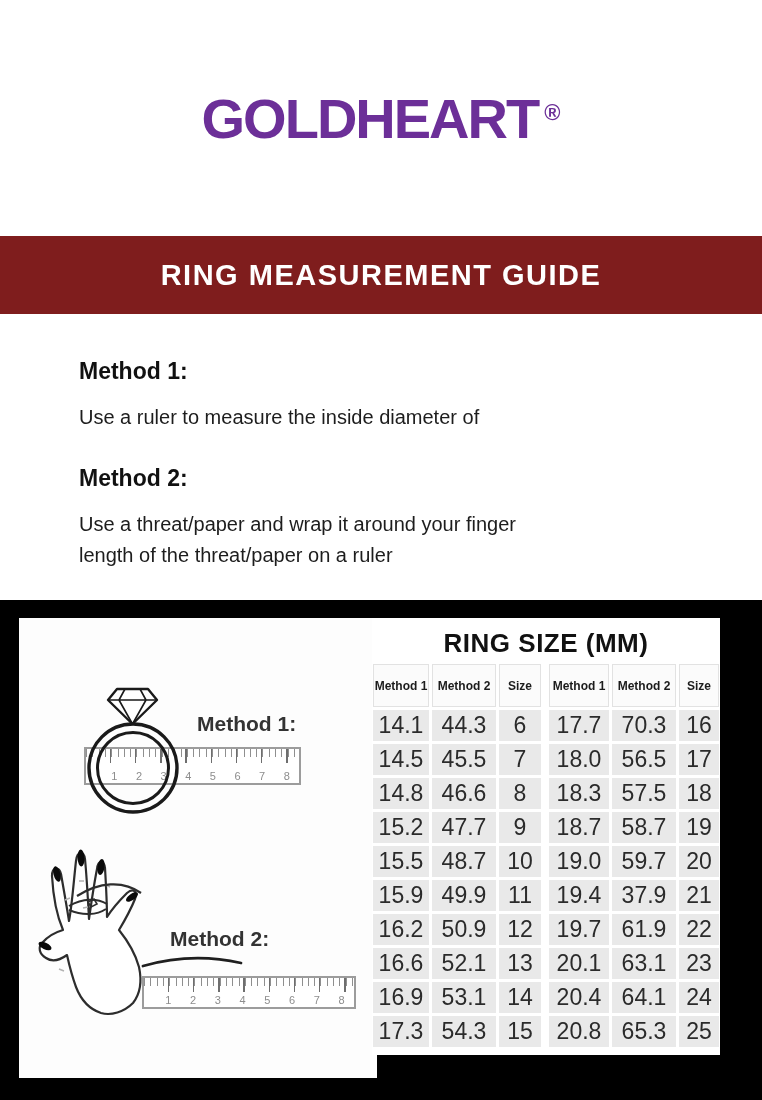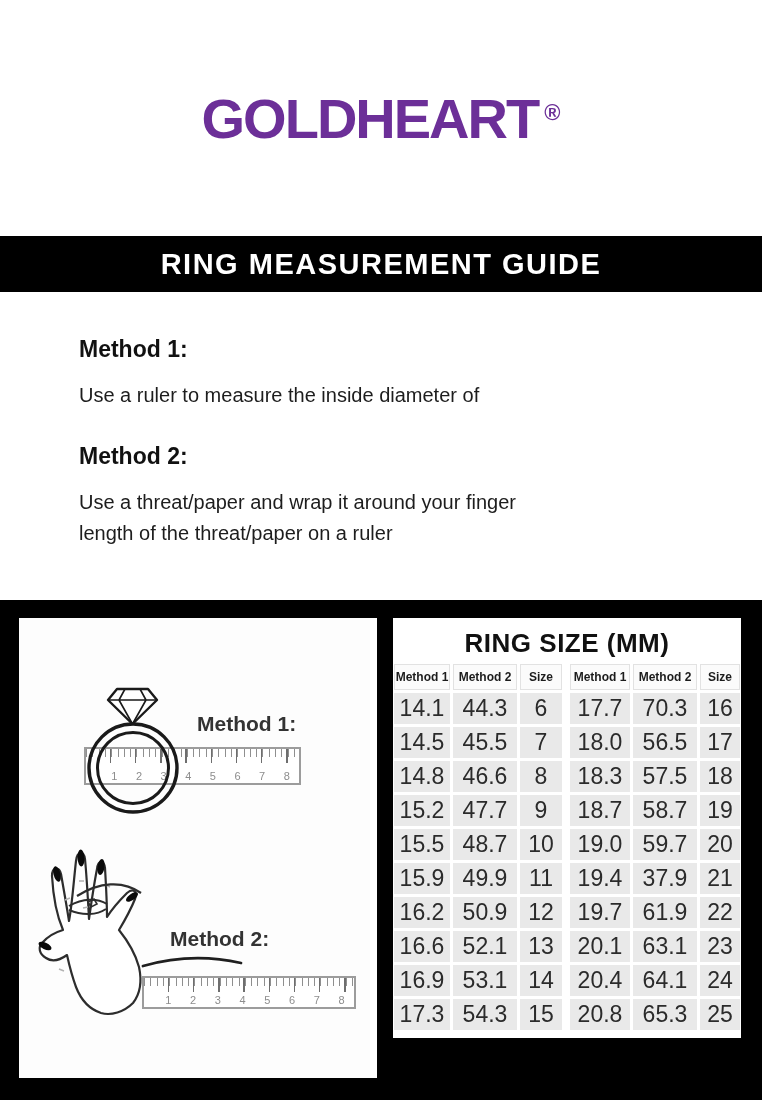--- a/index.html
+++ b/index.html
@@ -5,32 +5,32 @@
   * { margin:0; padding:0; box-sizing:border-box; }
   body { background:#fff; font-family:"Liberation Sans", sans-serif; }
   .page { position:relative; width:762px; height:1100px; background:#fff; overflow:hidden; }
 
   
   .logo-area { height:236px; display:flex; align-items:center; justify-content:center; }
   .logo-text { font-size:56px; font-weight:bold; letter-spacing:-2px; color:#6C2F98; }
   .logo-reg { font-size:22px; font-weight:bold; color:#6C2F98; vertical-align:18px; margin-left:6px; letter-spacing:0; }
 
   
-  .banner { height:56px; background:#000000; color:#fff; display:flex; align-items:center; justify-content:center;
+  .banner { height:78px; background:#7f1d1d; color:#fff; display:flex; align-items:center; justify-content:center;
             font-size:29px; font-weight:bold; letter-spacing:1.5px; }
 
   
   .instructions { padding:44px 40px 0 79px; color:#1d1d1d; }
   .method-heading { font-size:23px; font-weight:bold; margin-bottom:17px; color:#111; }
   .method-body { font-size:20px; line-height:31px; margin-bottom:32px; color:#1d1d1d; }
 
   
   .bottom { position:absolute; left:0; top:600px; width:762px; height:500px; background:#000; }
   .panel-left { position:absolute; left:19px; top:18px; width:358px; height:460px; background:#fdfdfd; }
-  .panel-right { position:absolute; left:393px; top:18px; width:348px; background:#fff; padding:0 1px 8px; }
+  .panel-right { position:absolute; left:372px; top:18px; width:348px; background:#fff; padding:0 1px 8px; }
 
   
   .ruler { position:absolute; border:2px solid #9c9c9c; background-color:#fff; z-index:1;
     background-image:
       repeating-linear-gradient(to right, #8f8f8f 0 1px, transparent 1px 6.3px),
       repeating-linear-gradient(to right, transparent 0 23.7px, #6e6e6e 23.7px 25.2px);
     background-size:100% 8px, 100% 14px;
     background-repeat:no-repeat, no-repeat; }
   .ruler1 { left:65px; top:129px; width:217px; height:38px; }
   .ruler2 { left:123px; top:358px; width:214px; height:33px; }
@@ -44,21 +44,21 @@
   .m-label { position:absolute; z-index:3; font-size:21px; font-weight:bold; color:#333; }
   .label-m1 { left:178px; top:94px; }
   .label-m2 { left:151px; top:309px; }
 
   
   .chart-title { text-align:center; font-size:26px; font-weight:bold; letter-spacing:0.5px; color:#111;
                  height:46px; line-height:50px; }
   .table-wrap { display:flex; gap:8px; justify-content:center; background:#fff; }
   .half-a { display:grid; grid-template-columns:56px 64px 42px; gap:3px; }
   .half-b { display:grid; grid-template-columns:60px 64px 40px; gap:3px; }
-  .th { background:#fbfbfb; border:1px solid #e2e2e2; height:26px; display:flex; align-items:center;
+  .th { background:#fbfbfb; border:1px solid #e2e2e2; height:43px; display:flex; align-items:center;
         justify-content:center; font-size:12px; font-weight:bold; color:#1c1c1c; }
   .td { background:#e9e9e9; height:31px; display:flex; align-items:center; justify-content:center;
         font-size:23px; color:#2b2b2b; }
 </style>
 </head>
 <body>
 
 <div class="page">
 
   <div class="logo-area">

